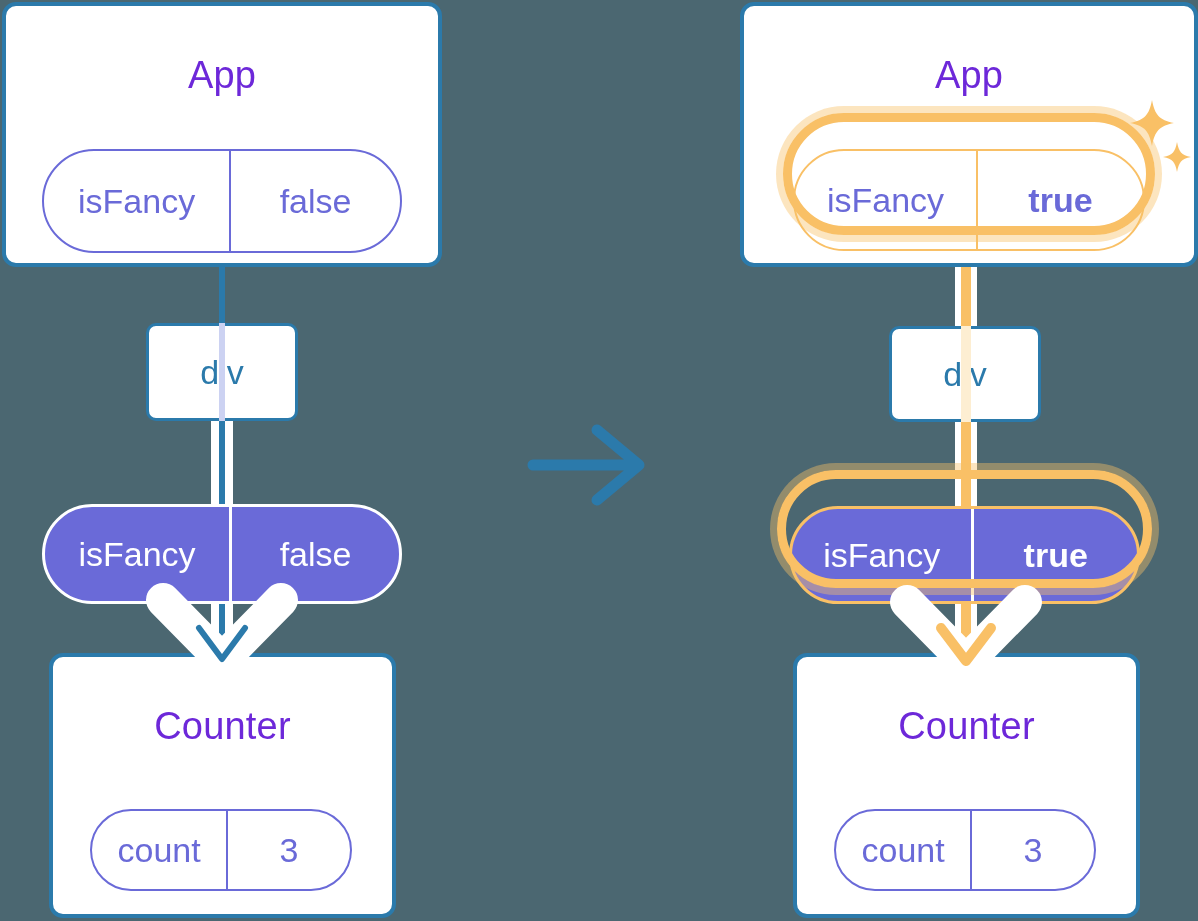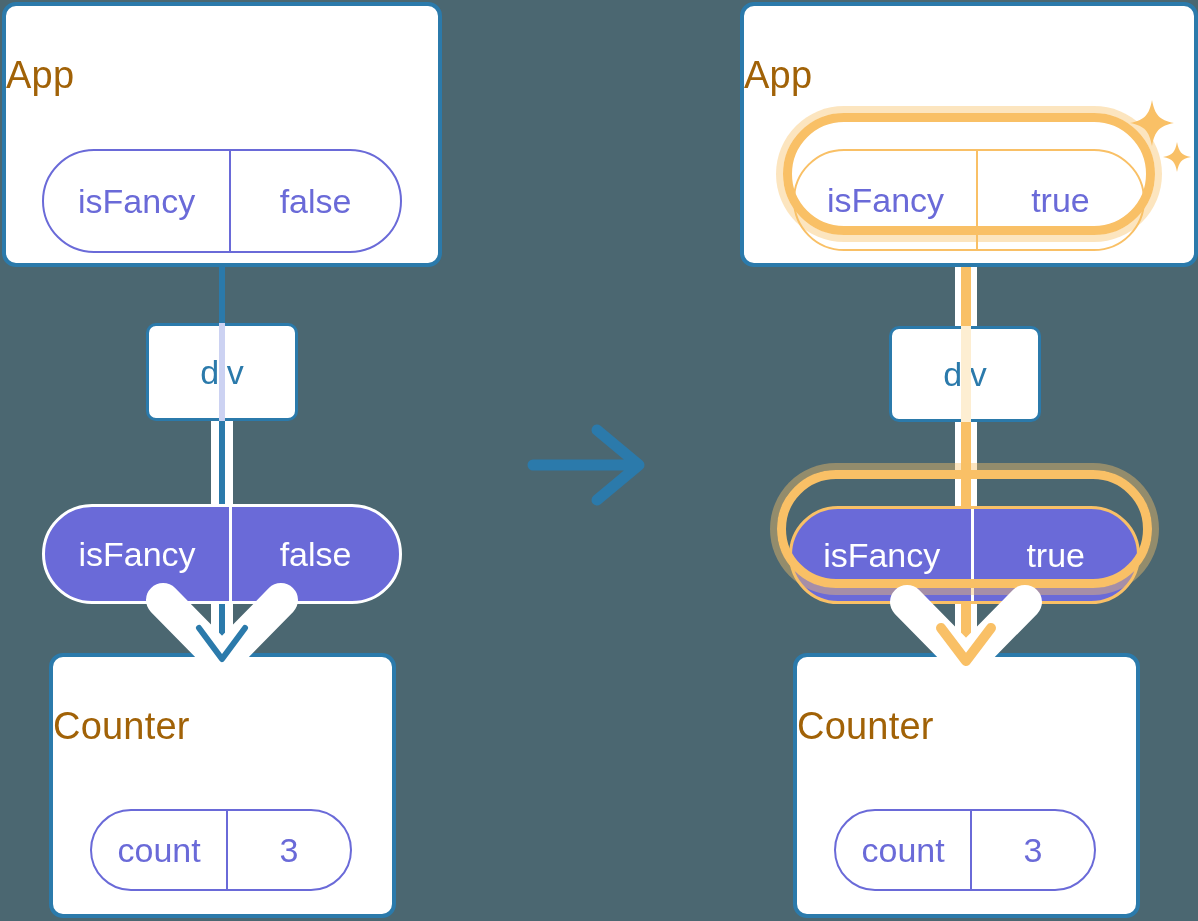--- a/index.html
+++ b/index.html
@@ -25,21 +25,22 @@
     position: absolute;
     background: #ffffff;
     border: 4px solid #2b7aab;
     border-radius: 14px;
     box-sizing: border-box;
     z-index: 5;
   }
   .comp-title {
     position: absolute;
     left: 0; right: 0;
-    color: #a16207;
+    text-align: center;
+    color: #6d28d9;
     font-size: 38px;
     font-weight: 400;
     letter-spacing: .2px;
   }
 
   
   .div-box {
     position: absolute;
     background: #ffffff;
     border: 3px solid #2b7aab;
@@ -77,21 +78,21 @@
     justify-content: center;
     font-size: 34px;
     box-sizing: border-box;
   }
   .pill.outline .seg { color: #6a6ad8; }
   .pill.filled  .seg { color: #ffffff; }
   .pill .seg.key   { flex: 0 0 52%; }
   .pill .seg.value { flex: 1 1 auto; }
   .pill.outline .seg.value { border-left: 2px solid #6a6ad8; }
   .pill.filled  .seg.value { border-left: 3px solid #ffffff; }
-  .pill .seg.bold { font-weight: normal; }
+  .pill .seg.bold { font-weight: bold; }
 
   
   .hl-ring {
     position: absolute;
     border-radius: 999px;
     border: 9px solid #f9c066;
     box-sizing: border-box;
     box-shadow: 0 0 0 7px rgba(249,192,102,0.42);
     z-index: 8;
     pointer-events: none;

